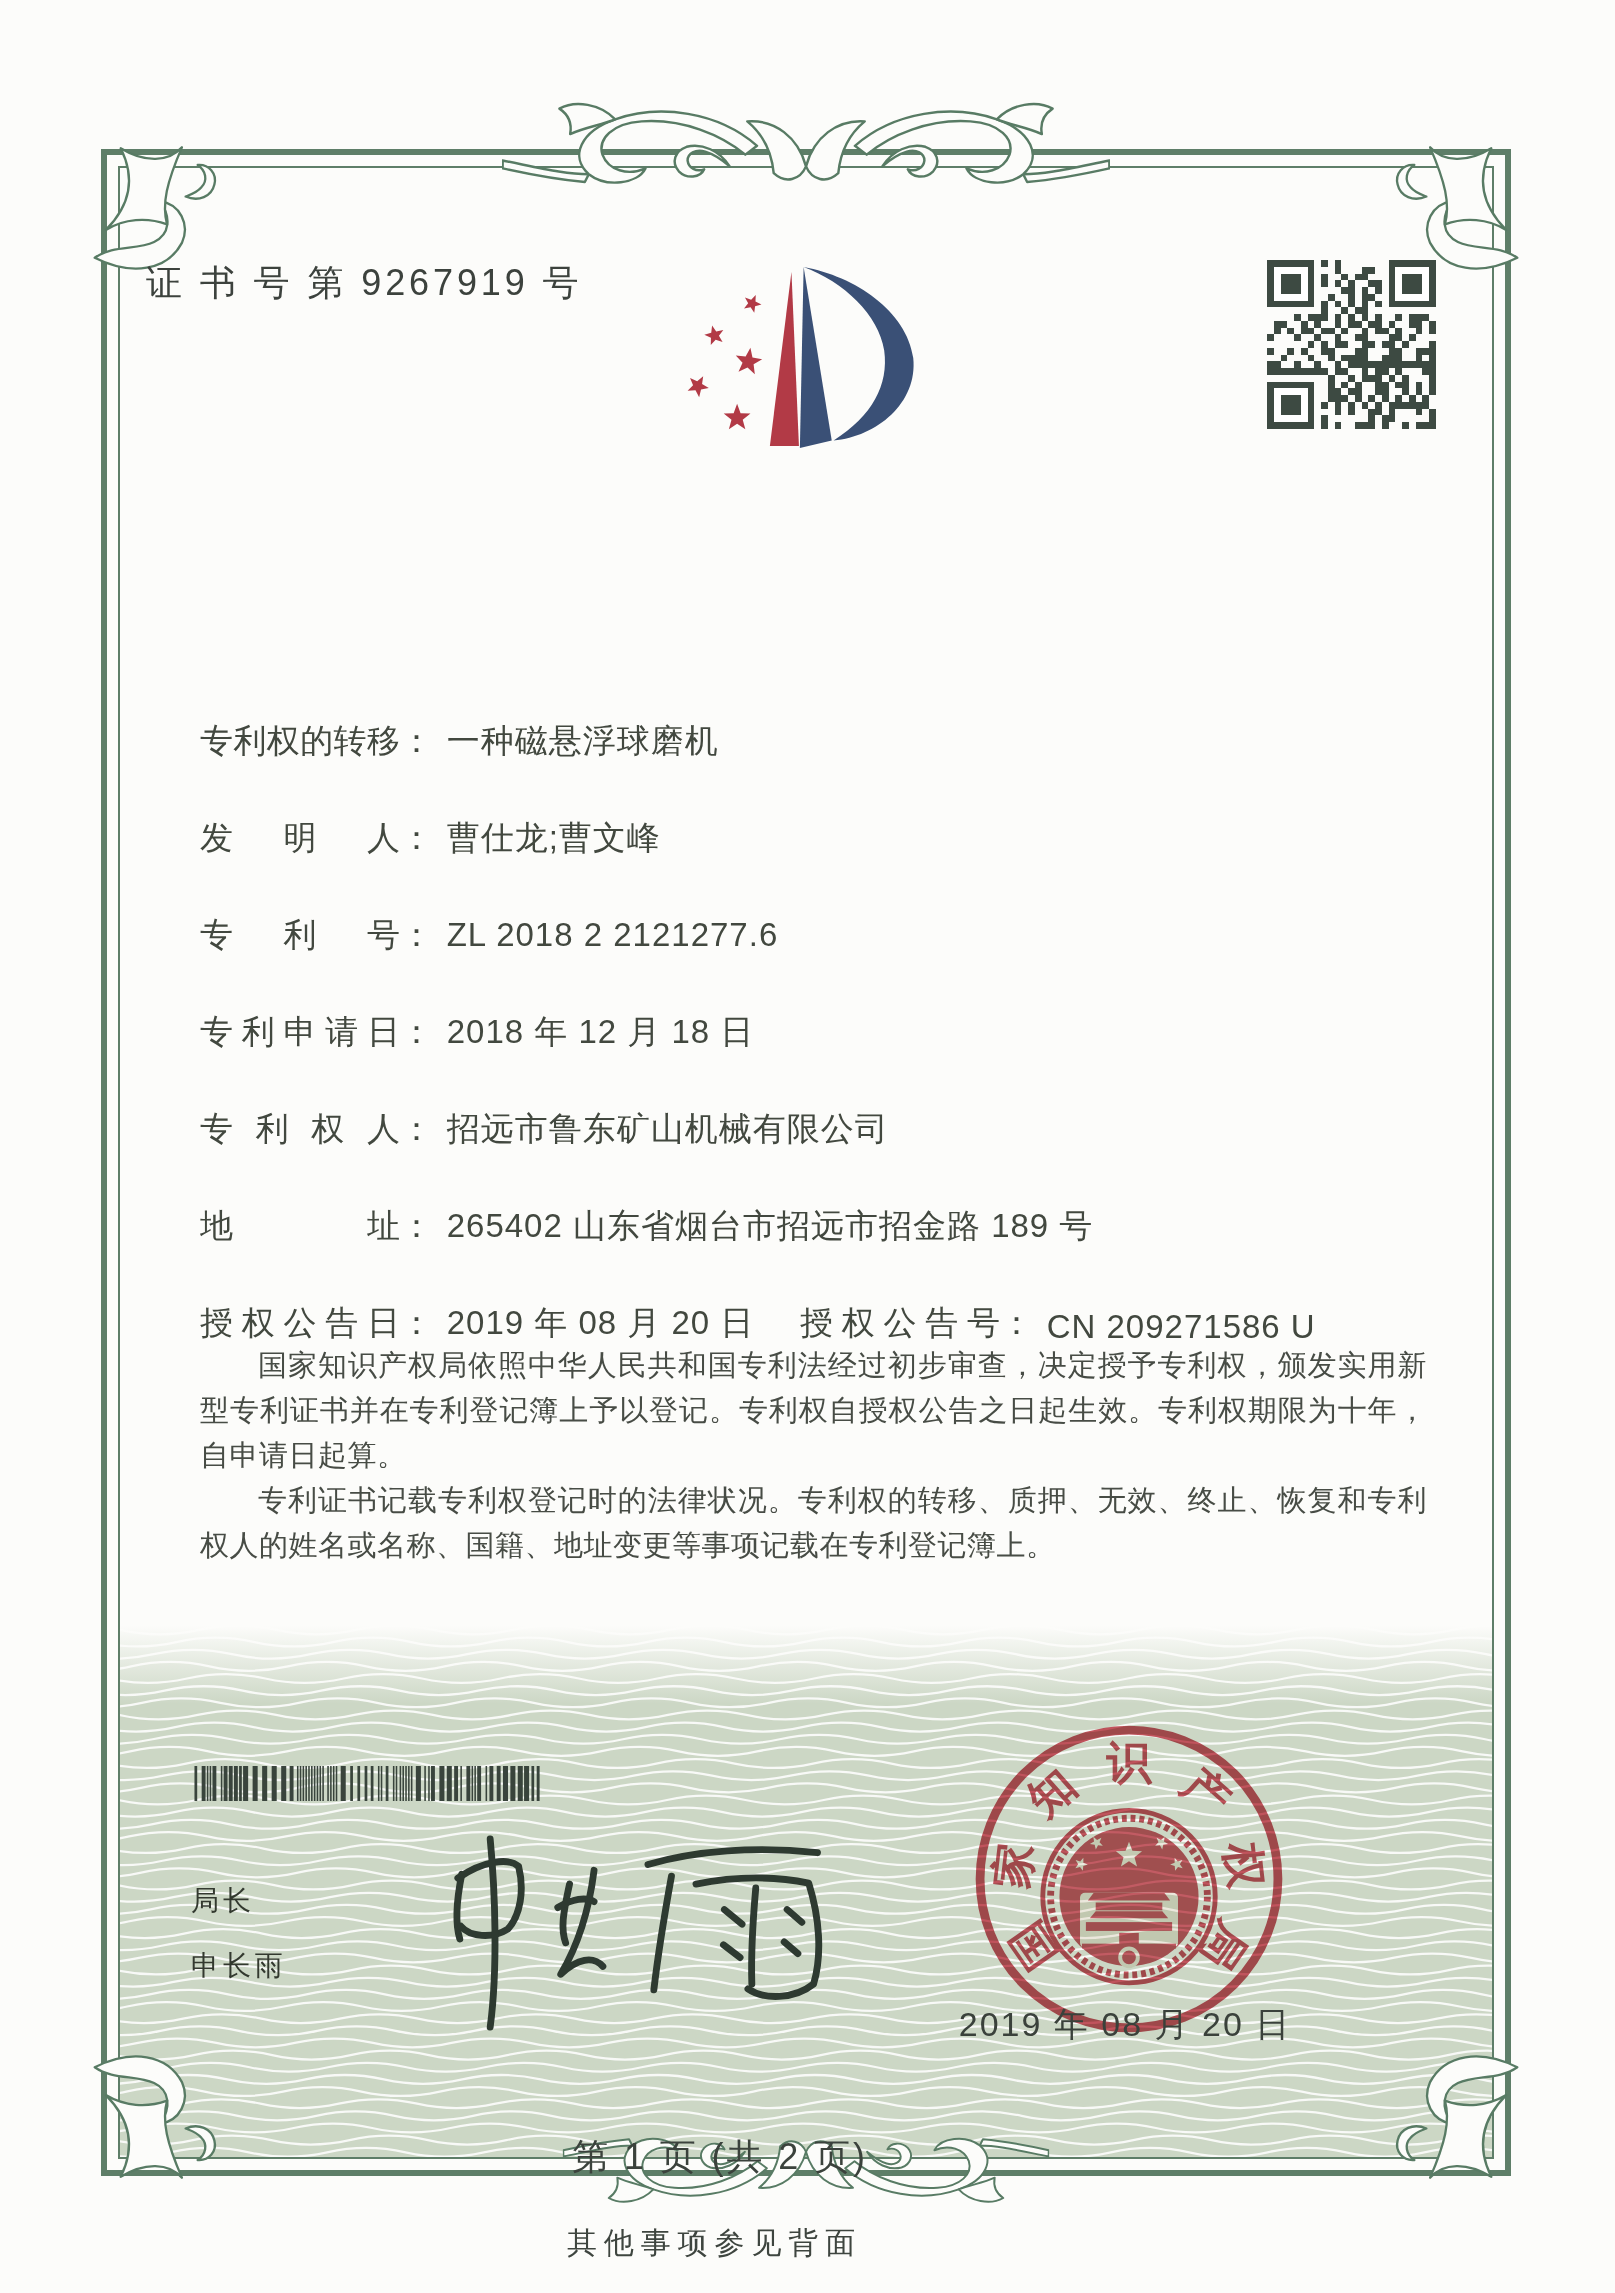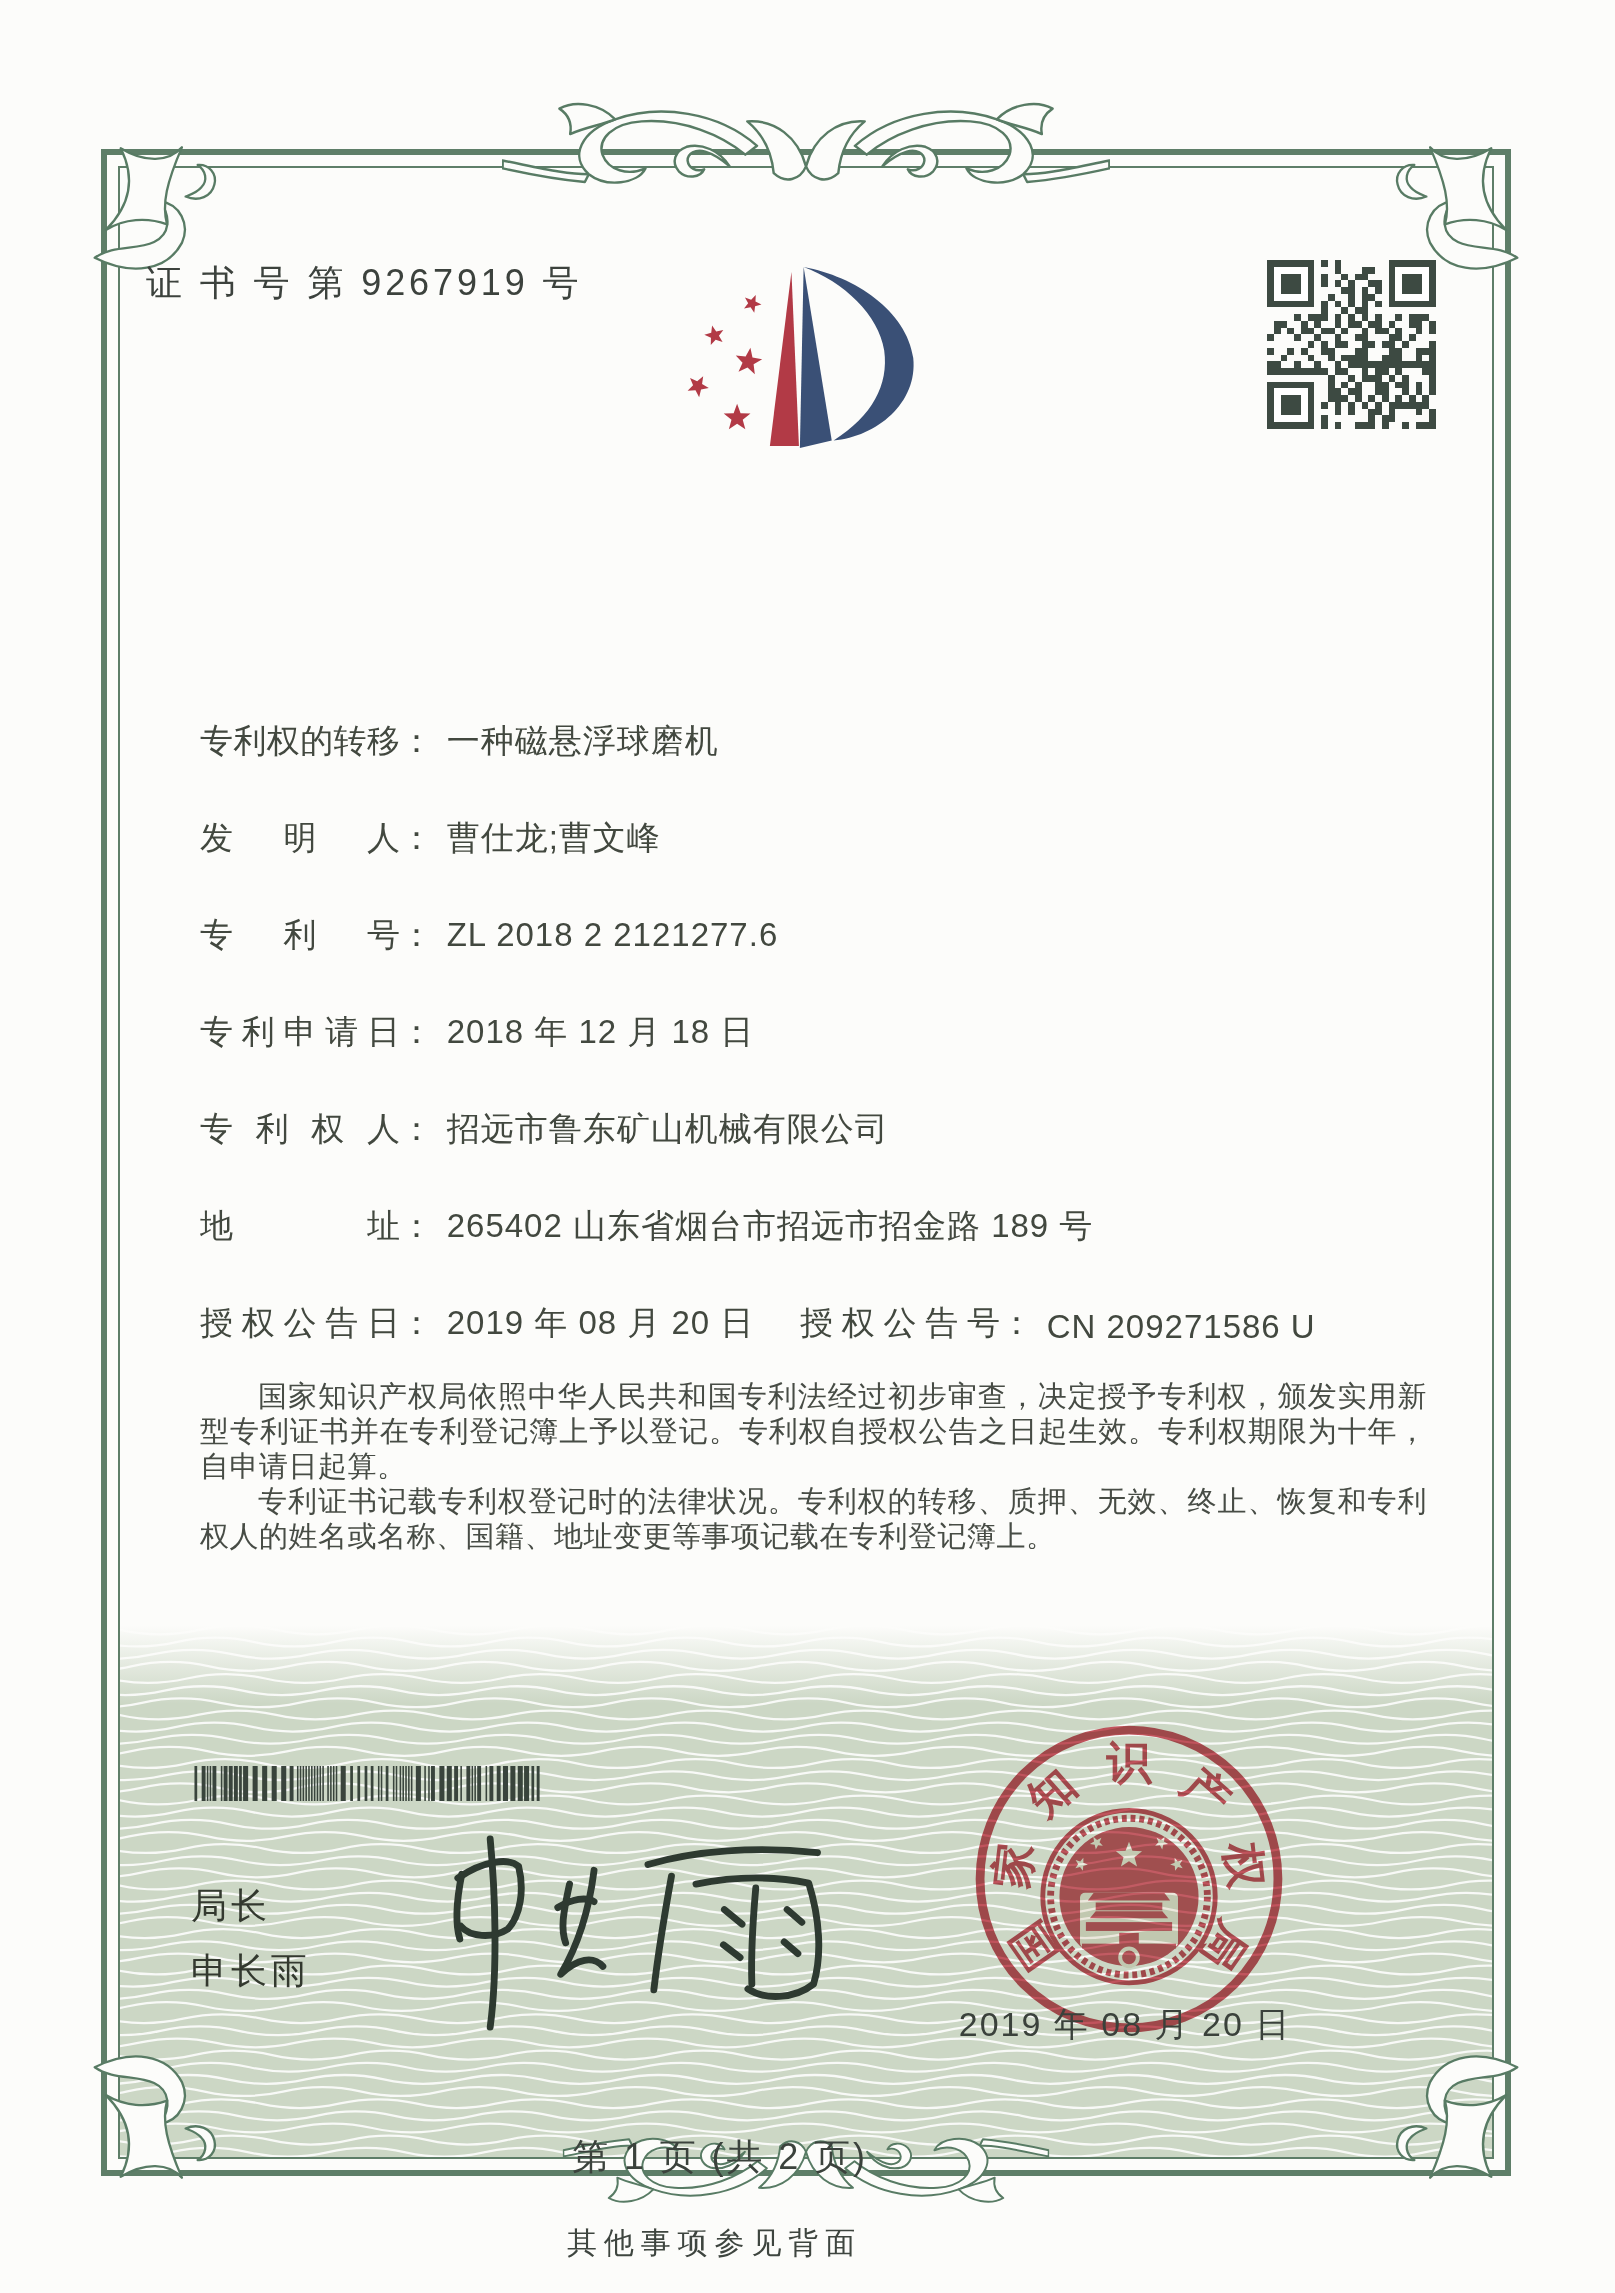--- a/index.html
+++ b/index.html
@@ -27,26 +27,26 @@
   
   .fields{position:absolute;left:93px;top:564px;width:1230px;font-size:33px;color:#42483f;}
   .field-row{display:flex;align-items:baseline;height:49px;margin-bottom:48px;white-space:nowrap;}
   .field-row.double{position:relative;}
   .pair{display:flex;align-items:flex-end;white-space:nowrap;}
   .pair-right{position:absolute;left:600px;top:0;}
   .f-label{display:inline-block;width:200px;text-align:justify;text-align-last:justify;}
   .colon{margin-right:13.7px;}
   .f-value{letter-spacing:1px;}
   
-  .legal{position:absolute;left:93px;top:1224px;width:1227px;font-size:29px;line-height:35px;
+  .legal{position:absolute;left:93px;top:1188px;width:1227px;font-size:29px;line-height:45px;
          text-align:justify;color:#474c45;}
   .legal p{margin:0;text-indent:2em;letter-spacing:0.5px;}
   
   .barcode{position:absolute;left:86px;top:1611px;}
-  .signer{position:absolute;left:84px;top:1727px;font-size:36px;color:#33392f;letter-spacing:3.9px;}
+  .signer{position:absolute;left:84px;top:1727px;font-size:28px;color:#33392f;letter-spacing:3.9px;}
   .signer div{height:65px;}
   .signature{position:absolute;left:294px;top:1672px;}
   .seal{position:absolute;left:853px;top:1555px;mix-blend-mode:multiply;opacity:.93;}
   .seal-date{position:absolute;left:849px;top:1847px;width:338px;text-align:center;
              font-size:34px;letter-spacing:2px;color:#3a413b;}
   .page-info{position:absolute;left:0;width:100%;top:1978px;text-align:center;transform:translateX(-86px);
              font-size:36px;letter-spacing:2.9px;color:#3b423c;}
   .back-note{position:absolute;left:0;width:100%;top:2223px;text-align:center;transform:translateX(-93px);
              font-size:30px;letter-spacing:6.9px;color:#3e453f;}
 </style>

